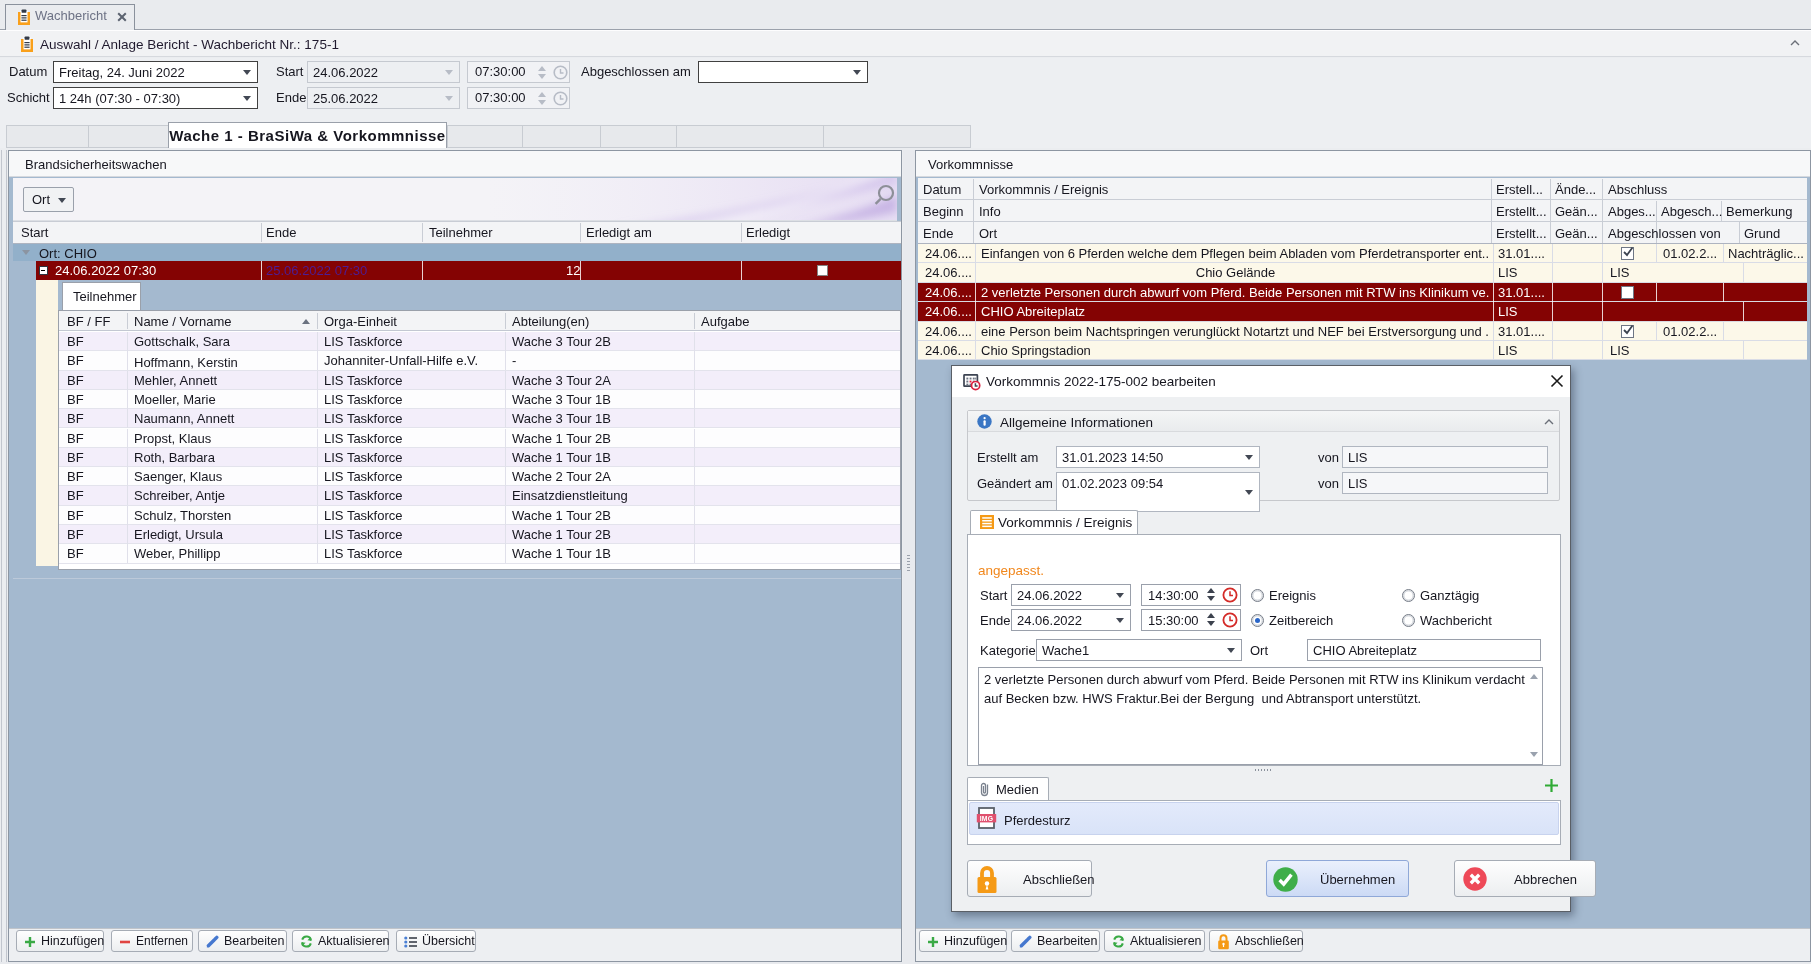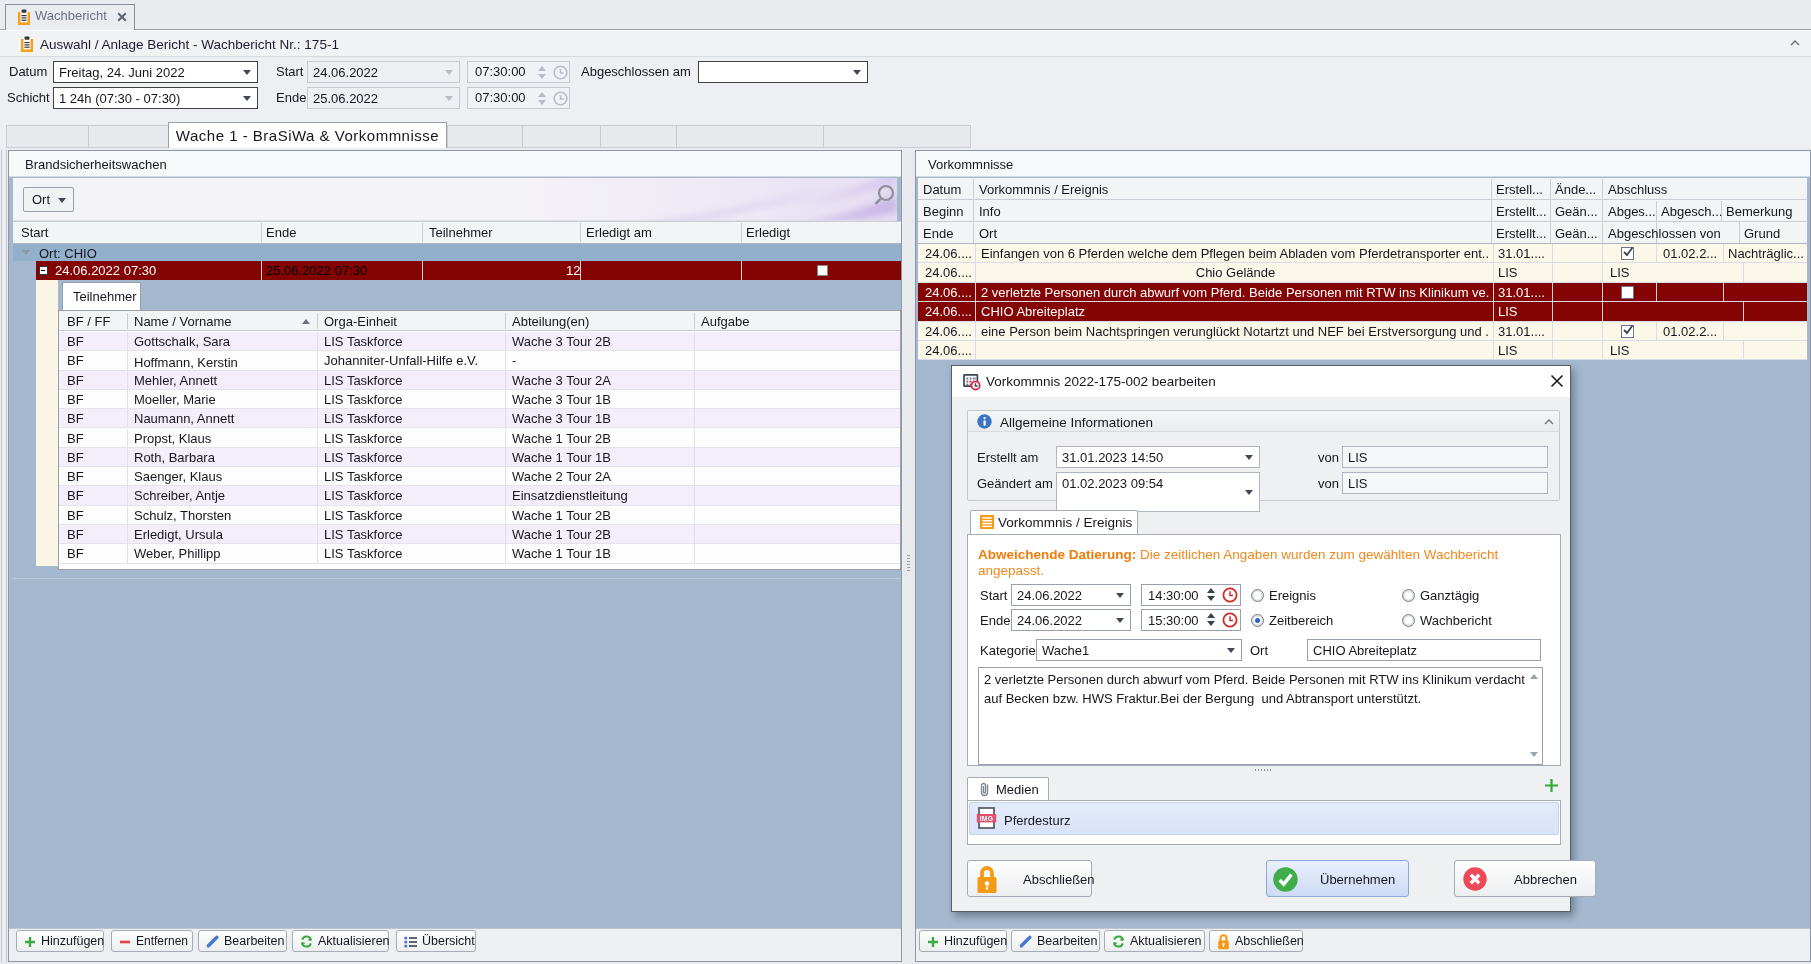--- a/index.html
+++ b/index.html
@@ -89,21 +89,21 @@
 <div class="combo" style="left:698px;top:61px;width:170px;height:22px;"><span></span><span class="arr"></span></div>
 
 <div class="abs" style="left:0;top:122px;width:1811px;height:26px;background:#edeff2;"></div>
 <div class="abs" style="left:6px;top:125px;width:83px;height:23px;background:#e7e9ec;border:1px solid #c8ccd2;"></div>
 <div class="abs" style="left:88px;top:125px;width:81px;height:23px;background:#e7e9ec;border:1px solid #c8ccd2;"></div>
 <div class="abs" style="left:447px;top:125px;width:76px;height:23px;background:#e7e9ec;border:1px solid #c8ccd2;"></div>
 <div class="abs" style="left:522px;top:125px;width:79px;height:23px;background:#e7e9ec;border:1px solid #c8ccd2;"></div>
 <div class="abs" style="left:600px;top:125px;width:77px;height:23px;background:#e7e9ec;border:1px solid #c8ccd2;"></div>
 <div class="abs" style="left:676px;top:125px;width:148px;height:23px;background:#e7e9ec;border:1px solid #c8ccd2;"></div>
 <div class="abs" style="left:823px;top:125px;width:148px;height:23px;background:#e7e9ec;border:1px solid #c8ccd2;"></div>
-<div class="abs" style="left:168px;top:122px;width:279px;height:26px;background:#fff;border:1px solid #9aa0aa;border-bottom:none;text-align:center;font-size:15px;letter-spacing:0.5px;padding-top:4px;">Wache 1 - BraSiWa &amp; Vorkommnisse</div>
+<div class="abs" style="left:168px;top:122px;width:279px;height:26px;background:#fff;border:1px solid #9aa0aa;border-bottom:none;text-align:center;font-size:15px;letter-spacing:0.5px;padding-top:4px;font-weight:bold;">Wache 1 - BraSiWa &amp; Vorkommnisse</div>
 
 <div class="abs" style="left:1px;top:150px;width:1px;height:812px;background:#c2c6ce;"></div>
 <div class="abs" style="left:6px;top:150px;width:1px;height:812px;background:#c2c6ce;"></div>
 
 <div id="lpanel" class="abs" style="left:8px;top:150px;width:894px;height:812px;background:#a4b9cf;border:1px solid #8d96a2;">
   <div class="abs" style="left:0;top:0;width:892px;height:26px;background:#f7f8f9;border-bottom:1px solid #d6d9de;"></div>
   <div class="lbl" style="left:16px;top:6px;">Brandsicherheitswachen</div>
 
   <div class="abs" style="left:4px;top:27px;width:884px;height:43px;background:#f4f3f7;"></div>
   <svg class="abs" style="left:304px;top:27px;" width="584" height="43" viewBox="0 0 584 43">
@@ -152,21 +152,21 @@
   <div class="abs" style="left:27px;top:110px;width:865px;height:19px;background:#840303;color:#fff;">
     <div class="abs" style="left:225px;top:0px;width:1px;height:19px;background:rgba(255,255,255,0.82);"></div>
     <div class="abs" style="left:386px;top:0px;width:1px;height:19px;background:rgba(255,255,255,0.82);"></div>
     <div class="abs" style="left:544px;top:0px;width:1px;height:19px;background:rgba(255,255,255,0.82);"></div>
     <div class="abs" style="left:705px;top:0px;width:1px;height:19px;background:rgba(255,255,255,0.82);"></div>
   </div>
   <div class="abs" style="left:30px;top:115px;width:9px;height:9px;background:#fff;border:1.5px solid #2e3540;">
     <span class="abs" style="left:1px;top:2.6px;width:4px;height:1.4px;background:#000;"></span>
   </div>
   <div class="lbl" style="left:46px;top:112px;color:#fff;">24.06.2022 07:30</div>
-  <div class="lbl" style="left:257px;top:112px;color:#000000;">25.06.2022 07:30</div>
+  <div class="lbl" style="left:257px;top:112px;color:#4c1d95;">25.06.2022 07:30</div>
   <div class="lbl" style="left:557px;top:112px;color:#fff;">12</div>
   <div class="abs" style="left:808px;top:114px;width:11px;height:11px;background:#fff;border:1px solid #848484;"></div>
 
   <div class="abs" style="left:27px;top:129px;width:22px;height:286px;background:#faf5e4;"></div>
 
   <div class="abs" style="left:53px;top:131px;width:79px;height:28px;background:#fff;border:1px solid #9aa0aa;border-bottom:none;"></div>
   <div class="lbl" style="left:64px;top:138px;">Teilnehmer</div>
   <div class="abs" style="left:4px;top:427px;width:888px;height:1px;background:#bcc9d9;"></div>
   <div id="subtable" class="abs" style="left:49px;top:159px;width:843px;height:260px;background:#fff;border:1px solid #9aa0aa;">
 
@@ -456,20 +456,21 @@
         </span>
         <span class="lbl" style="left:745px;top:2px;">01.02.2...</span>
       </div>
       <div class="abs" style="left:2px;top:190px;width:889px;height:19.4px;background:#fcf8e9;color:#16161f;border-bottom:1px solid #d9dce6;">
         <div class="abs" style="left:57px;top:0;width:1px;height:19px;background:#d9dce6;"></div>
         <div class="abs" style="left:575px;top:0;width:1px;height:19px;background:#d9dce6;"></div>
         <div class="abs" style="left:634px;top:0;width:1px;height:19px;background:#d9dce6;"></div>
         <div class="abs" style="left:684px;top:0;width:1px;height:19px;background:#d9dce6;"></div>
         <div class="abs" style="left:825px;top:0;width:1px;height:19px;background:#d9dce6;"></div>
         <span class="lbl" style="left:7px;top:2px;">24.06....</span>
+        <span class="lbl" style="left:63px;top:2px;width:509px;overflow:hidden;">Chio Springstadion</span>
         <span class="lbl" style="left:580px;top:2px;">LIS</span>
         <span class="lbl" style="left:692px;top:2px;">LIS</span>
       </div>
     </div>
 
   <div class="abs" style="left:0;top:777px;width:894px;height:33px;background:#edeff2;border-top:1px solid #c0c4ca;"></div>
   <div class="btn" style="left:3px;top:779px;width:88px;height:22px;font-size:12.5px;">
     <svg class="abs" style="left:7px;top:5px;" width="12" height="12" viewBox="0 0 12 12">
         <path d="M6 1 L6 11 M1 6 L11 6" stroke="#3aaa45" stroke-width="2.4"></path>
       </svg>
@@ -551,21 +552,20 @@
   <svg class="abs" style="left:28px;top:149px;" width="14" height="14" viewBox="0 0 14 14">
     <rect x="0" y="0" width="14" height="14" fill="#f59a16"></rect>
     <rect x="2.2" y="2.2" width="9.6" height="1.5" fill="#fff"></rect>
     <rect x="2.2" y="5" width="9.6" height="1.5" fill="#fff"></rect>
     <rect x="2.2" y="7.8" width="9.6" height="1.5" fill="#fff"></rect>
     <rect x="2.2" y="10.6" width="9.6" height="1.5" fill="#fff"></rect>
   </svg>
   <div class="lbl" style="left:46px;top:149px;font-size:13.5px;">Vorkommnis / Ereignis</div>
 
   <div class="abs" style="left:15px;top:168px;width:594px;height:232px;background:#fff;border:1px solid #a7adb6;"></div>
-  <div class="lbl" style="left:26px;top:181px;color:#ef7d0c;font-size:13.5px;"><b>Abweichende Datierung:</b> <span style="color:#f1871c;">Die zeitlichen Angaben wurden zum gewählten Wachbericht</span></div>
   <div class="lbl" style="left:26px;top:197px;color:#f1871c;font-size:13.5px;">angepasst.</div>
 
   <div class="lbl" style="left:28px;top:222px;">Start</div>
   <div class="combo" style="left:59px;top:218px;width:120px;height:22px;border-color:#9aa0ab;"><span>24.06.2022</span><span class="arr"></span></div>
   <div class="abs" style="left:189px;top:218px;width:100px;height:22px;background:#fff;border:1px solid #9aa0ab;">
     <span class="lbl" style="left:6px;top:3px;">14:30:00</span>
     <span class="abs" style="left:65px;top:3px;width:0;height:0;border-left:4px solid transparent;border-right:4px solid transparent;border-bottom:5px solid #3c424e;"></span>
     <span class="abs" style="left:65px;top:11px;width:0;height:0;border-left:4px solid transparent;border-right:4px solid transparent;border-top:5px solid #3c424e;"></span>
     <svg class="abs" style="left:80px;top:2px;" width="16" height="16" viewBox="0 0 16 16">
         <circle cx="8" cy="8" r="6.6" fill="none" stroke="#d42b28" stroke-width="1.8"></circle>

